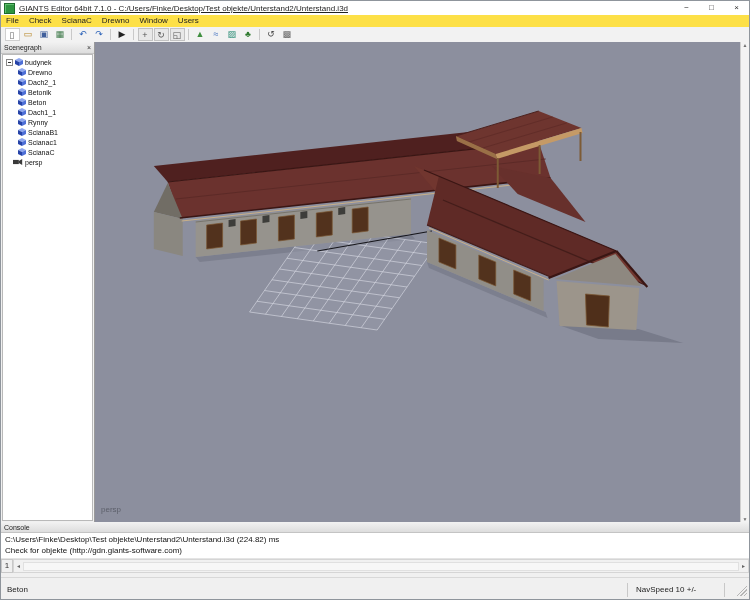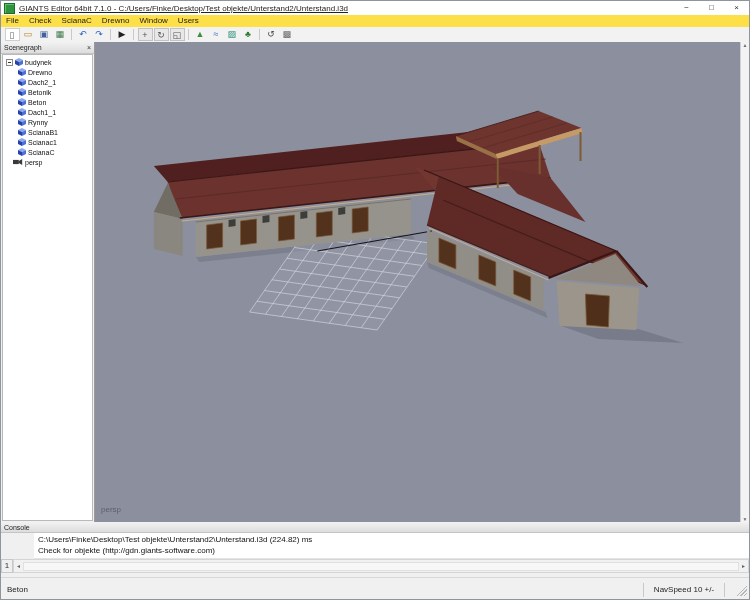--- a/index.html
+++ b/index.html
@@ -61,33 +61,33 @@
   .persp-label{position:absolute;left:6px;bottom:8px;font-size:8px;color:#5d606b;}
   .vscroll{position:absolute;right:0;top:0;width:9px;height:100%;background:#f3f3f3;
     border-left:1px solid #d0d0d0;box-sizing:border-box;display:flex;flex-direction:column;
     justify-content:space-between;align-items:center;font-size:5px;color:#707070;}
   
   .console-header{position:absolute;left:0;top:521px;right:0;height:11px;display:flex;align-items:center;
     padding:0 3px;background:linear-gradient(#f2f2f2,#dddddd);border-bottom:1px solid #c4c4c4;
     font-size:7px;color:#222;box-sizing:border-box;}
   .console-body{position:absolute;left:0;top:532px;right:0;height:26px;background:#ffffff;
     font-size:8px;line-height:11px;padding:1px 4px;color:#111;box-sizing:border-box;
-    border-bottom:1px solid #e4e4e4;margin-left:33px;}
+    border-bottom:1px solid #e4e4e4;}
   .console-input-row{position:absolute;left:0;top:558px;right:0;height:14px;display:flex;background:#fff;}
   .line-no{width:12px;background:#f0f0f0;border:1px solid #c8c8c8;font-size:8px;
     text-align:center;line-height:12px;box-sizing:border-box;color:#333;}
   .hscroll{flex:1;background:#f1f1f1;border:1px solid #d5d5d5;box-sizing:border-box;
     display:flex;align-items:center;justify-content:space-between;font-size:5px;color:#666;padding:0 2px;}
   .hscroll-track{flex:1;height:7px;margin:0 2px;background:#f7f7f7;border:1px solid #e0e0e0;}
   
   .statusbar{position:absolute;left:0;top:576px;right:0;height:24px;background:#f0f0f0;
     border-top:1px solid #d8d8d8;display:flex;align-items:center;font-size:8px;color:#222;
     box-sizing:border-box;padding-left:6px;}
   .status-left{flex:1;}
-  .status-cell{border-left:1px solid #c8c8c8;height:14px;line-height:14px;padding:0 0;text-align:center;}
+  .status-cell{border-left:1px solid #c8c8c8;height:14px;line-height:14px;padding:0 8px;}
   .navspeed{width:80px;}
   .status-pad{width:10px;height:14px;border-left:1px solid #c8c8c8;}
   .grip{width:12px;height:12px;margin:6px 2px 0 0;align-self:flex-start;
     background:linear-gradient(135deg,transparent 0 55%,#b5b5b5 55% 60%,transparent 60% 70%,#b5b5b5 70% 75%,transparent 75% 85%,#b5b5b5 85% 90%,transparent 90%);}
 </style>
 </head>
 <body>
 
 <div class="titlebar">
   <div class="app-icon"></div>

